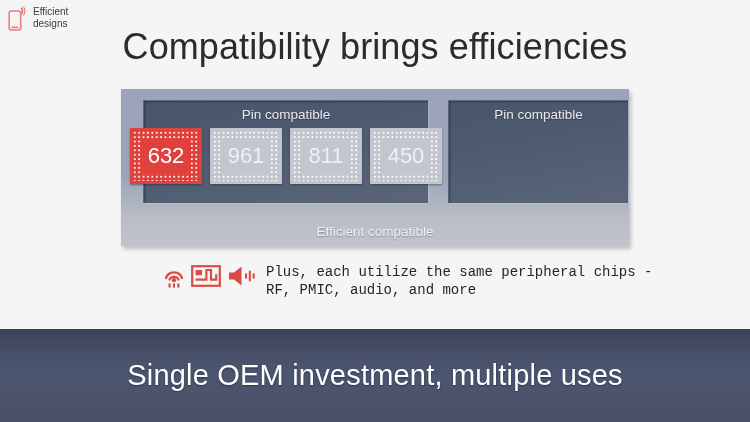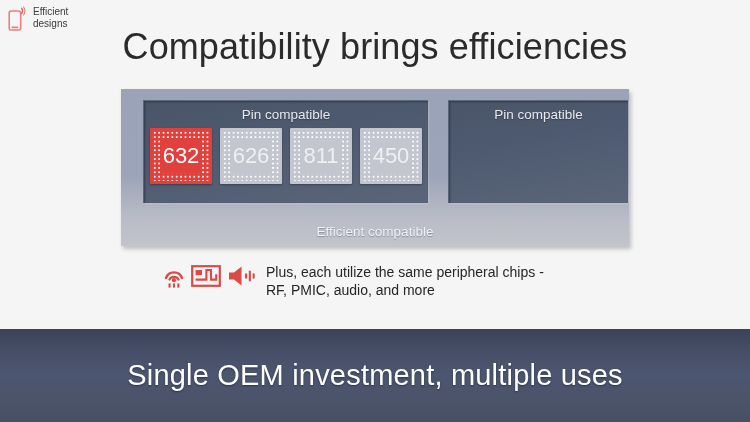--- a/index.html
+++ b/index.html
@@ -101,21 +101,21 @@
   }
 
   .chip-row {
     display: flex;
     gap: 8px;
     margin-top: 3px;
   }
 
   
   .chip {
-    width: 62px;
+    width: 72px;
     height: 56px;
     position: relative;
     box-sizing: border-box;
     display: flex;
     align-items: center;
     justify-content: center;
     border-radius: 1px;
   }
   .chip .chip-num {
     position: relative;
@@ -193,21 +193,21 @@
     display: flex;
     align-items: center;
     gap: 6px;
     padding-top: 2px;
   }
   #peripheral-icons .p-icon { display: block; }
   #peripheral-note {
     font-size: 14px;
     line-height: 18px;
     color: #262626;
-    font-family: Liberation Sans, sans-serif;
+    font-family: Liberation Mono, monospace;
     white-space: pre-line;
     padding-top: 1px;
     padding-left: 4px;
   }
 
   
   #bottom-banner {
     position: absolute;
     left: 0;
     bottom: 0;
@@ -256,21 +256,21 @@
 
         <div class="chip red">
           <span class="pads"></span>
           <span class="core"></span>
           <span class="chip-num">632</span>
         </div>
 
         <div class="chip grey">
           <span class="pads"></span>
           <span class="core"></span>
-          <span class="chip-num">626</span>
+          <span class="chip-num">961</span>
         </div>
 
         <div class="chip grey">
           <span class="pads"></span>
           <span class="core"></span>
           <span class="chip-num">811</span>
         </div>
 
         <div class="chip grey">
           <span class="pads"></span>

